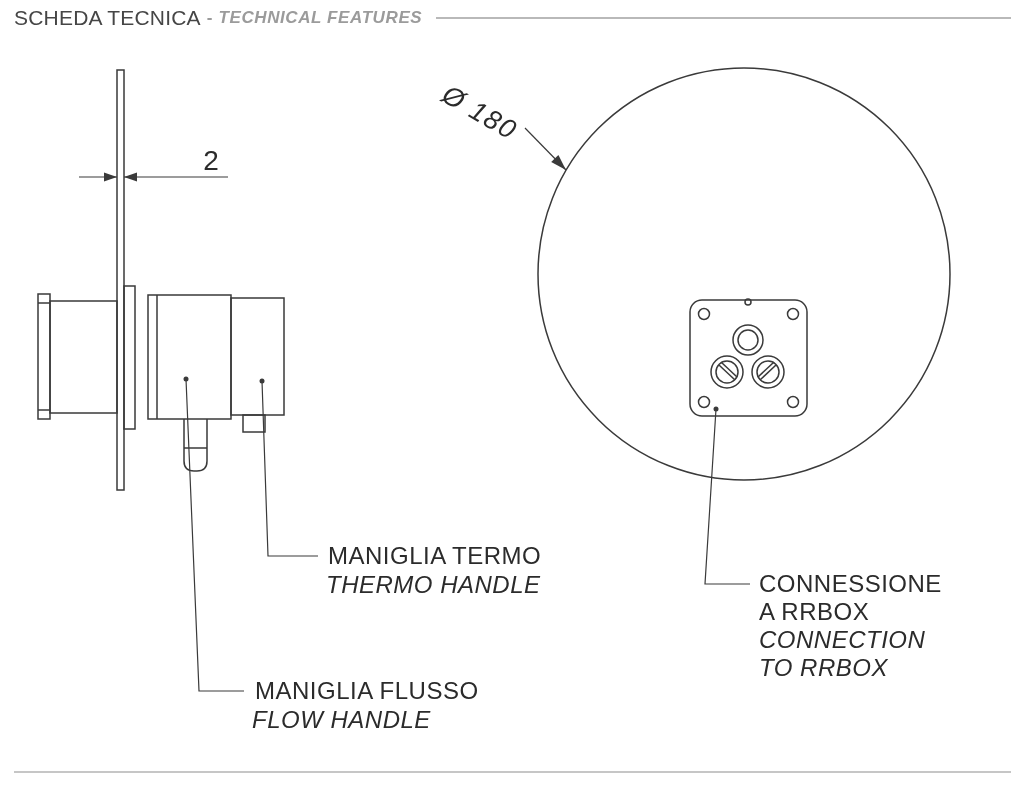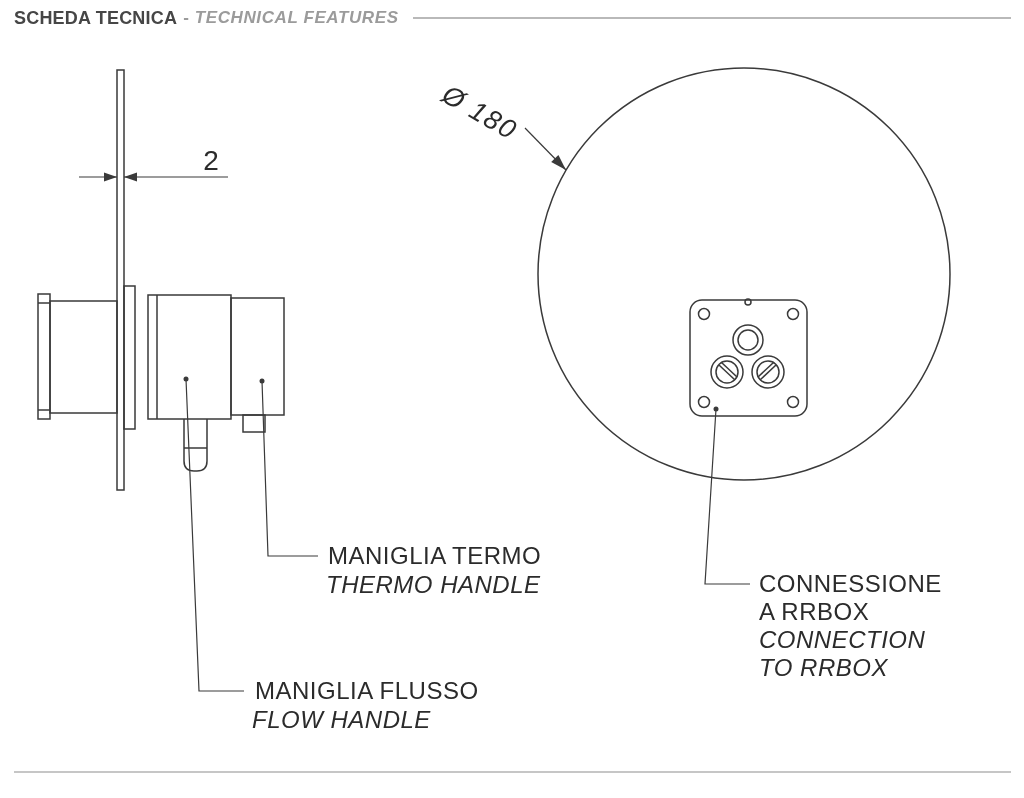--- a/index.html
+++ b/index.html
@@ -12,22 +12,22 @@
     overflow: hidden;
   }
   .header {
     position: absolute;
     top: 7px; left: 14px; right: 13px;
     display: flex;
     align-items: center;
     height: 22px;
   }
   .title-it {
-    font-weight: bold;
-    font-size: 18px;
+    font-weight: normal;
+    font-size: 21px;
     color: #464646;
     letter-spacing: 0.2px;
     white-space: pre;
   }
   .title-dash {
     font-weight: bold;
     font-size: 17px;
     color: #9b9b9b;
     margin: 0 6px;
   }

